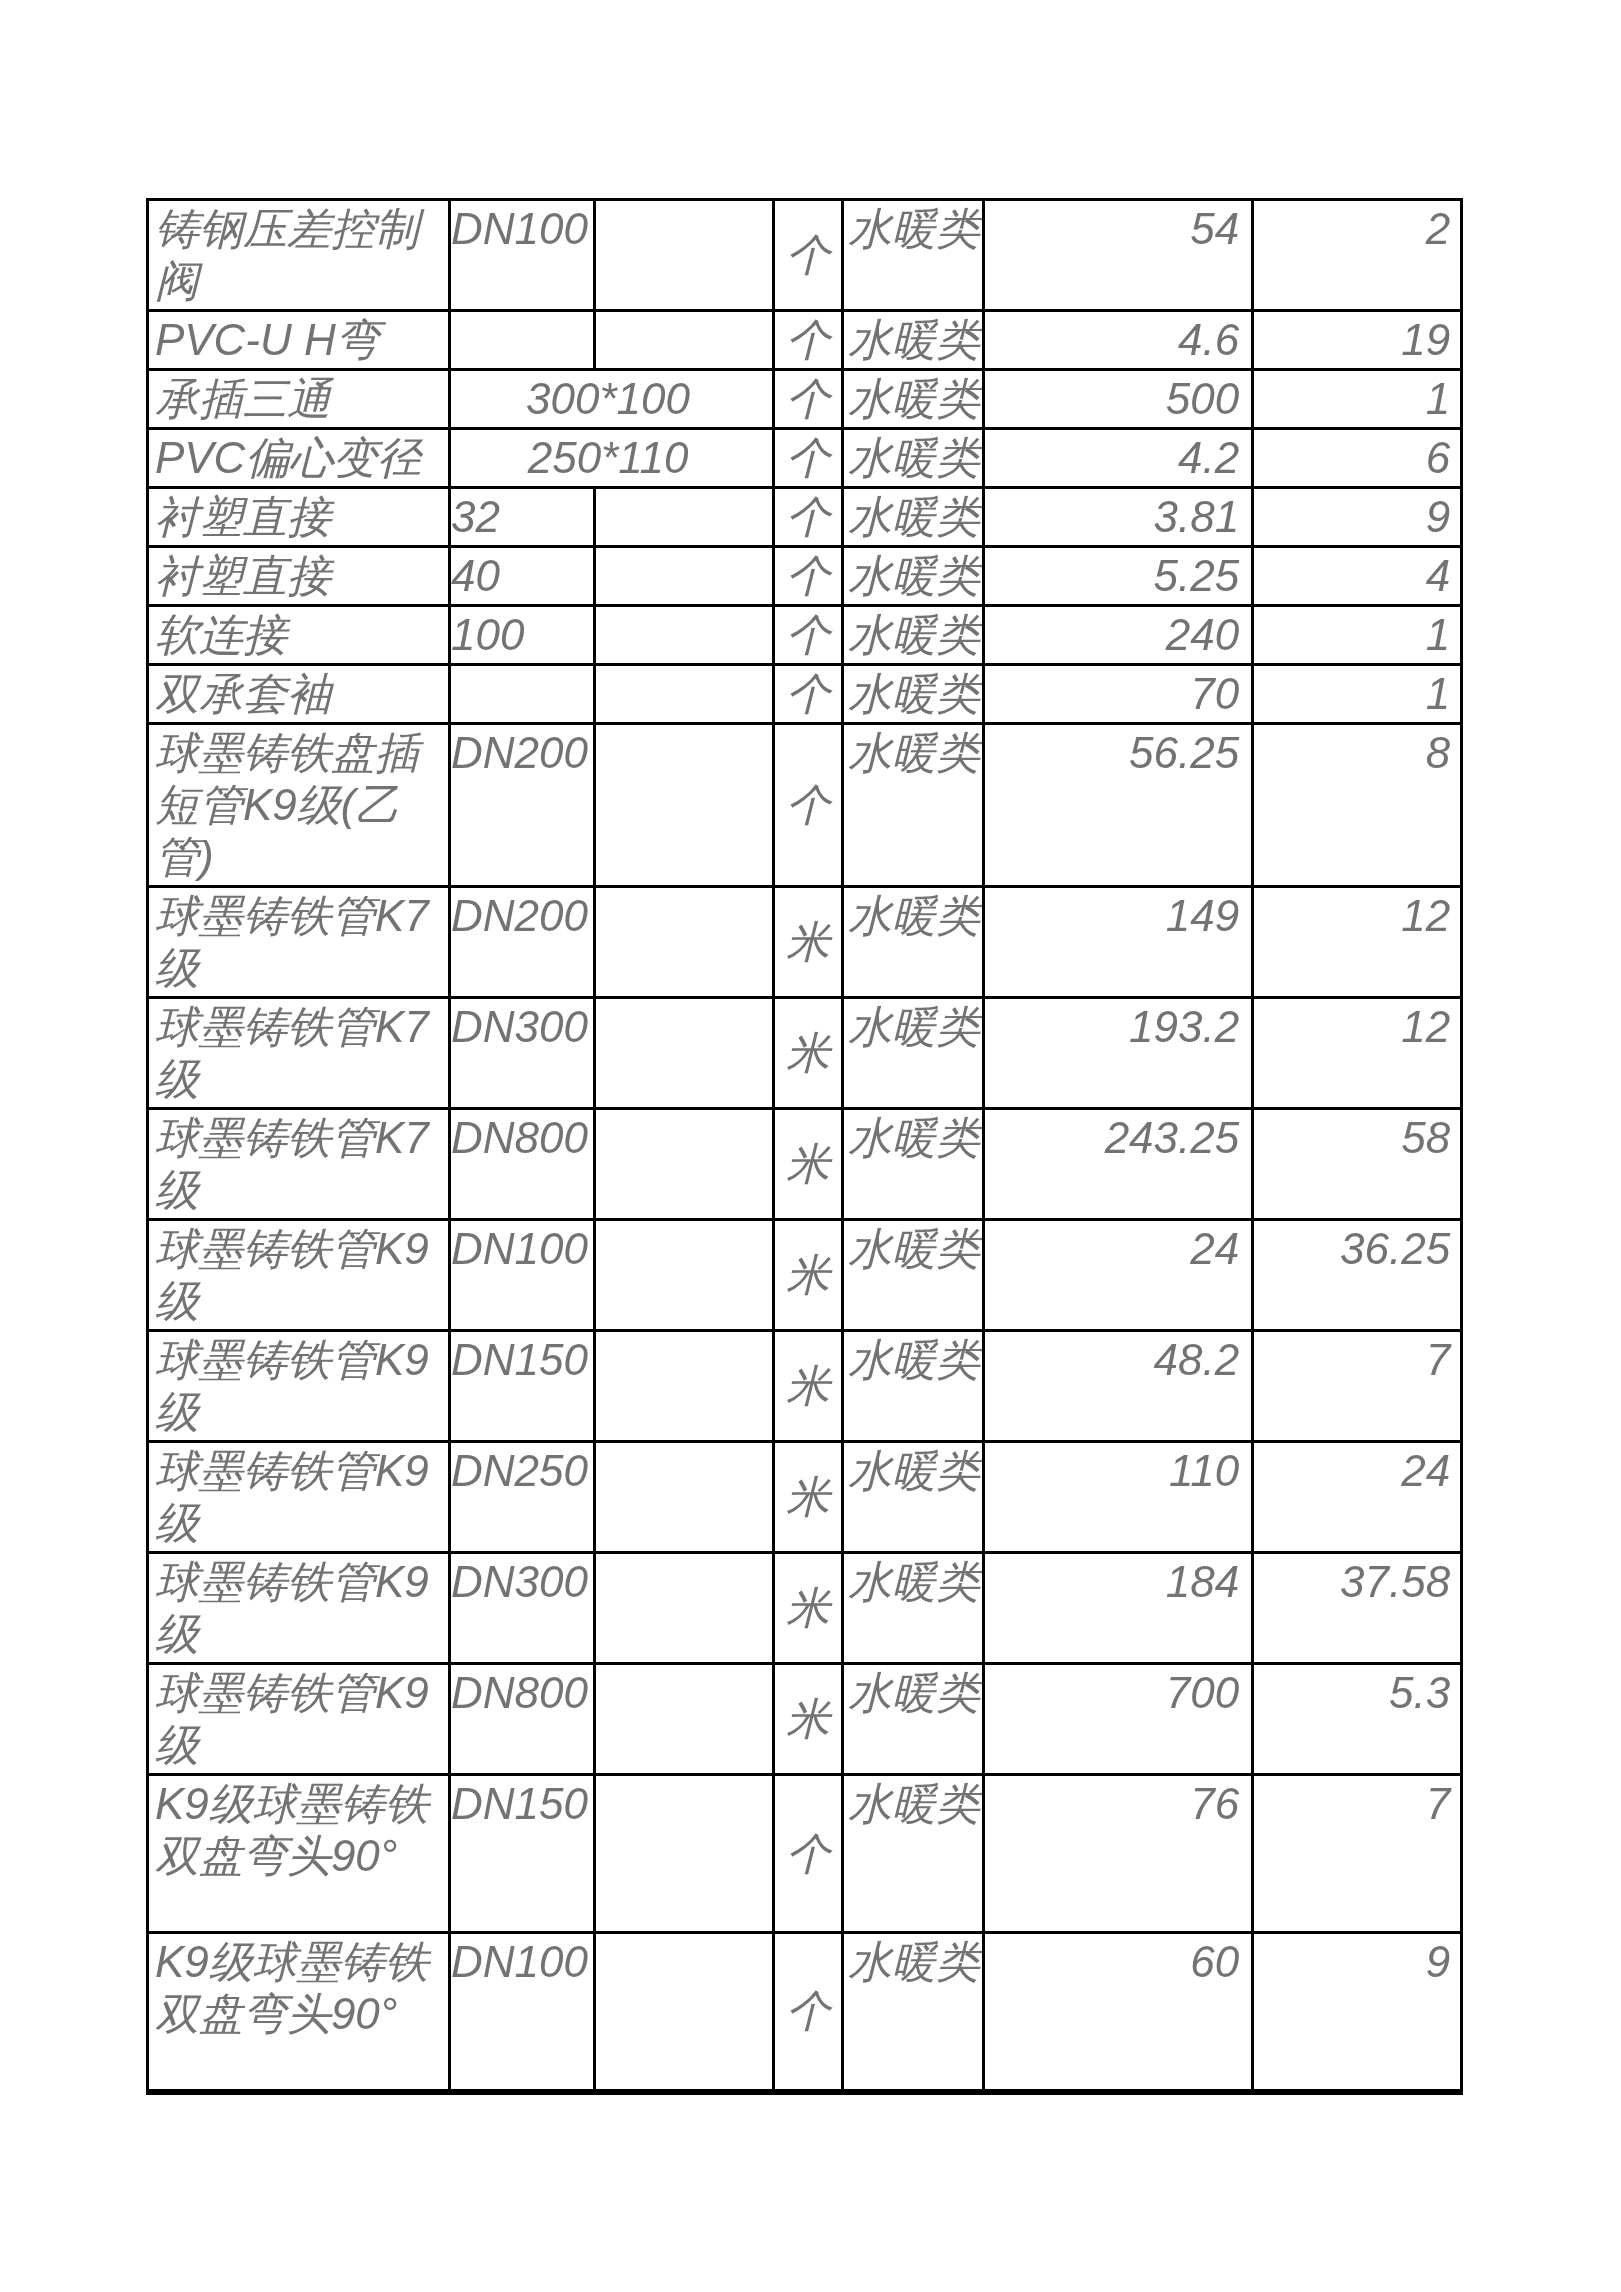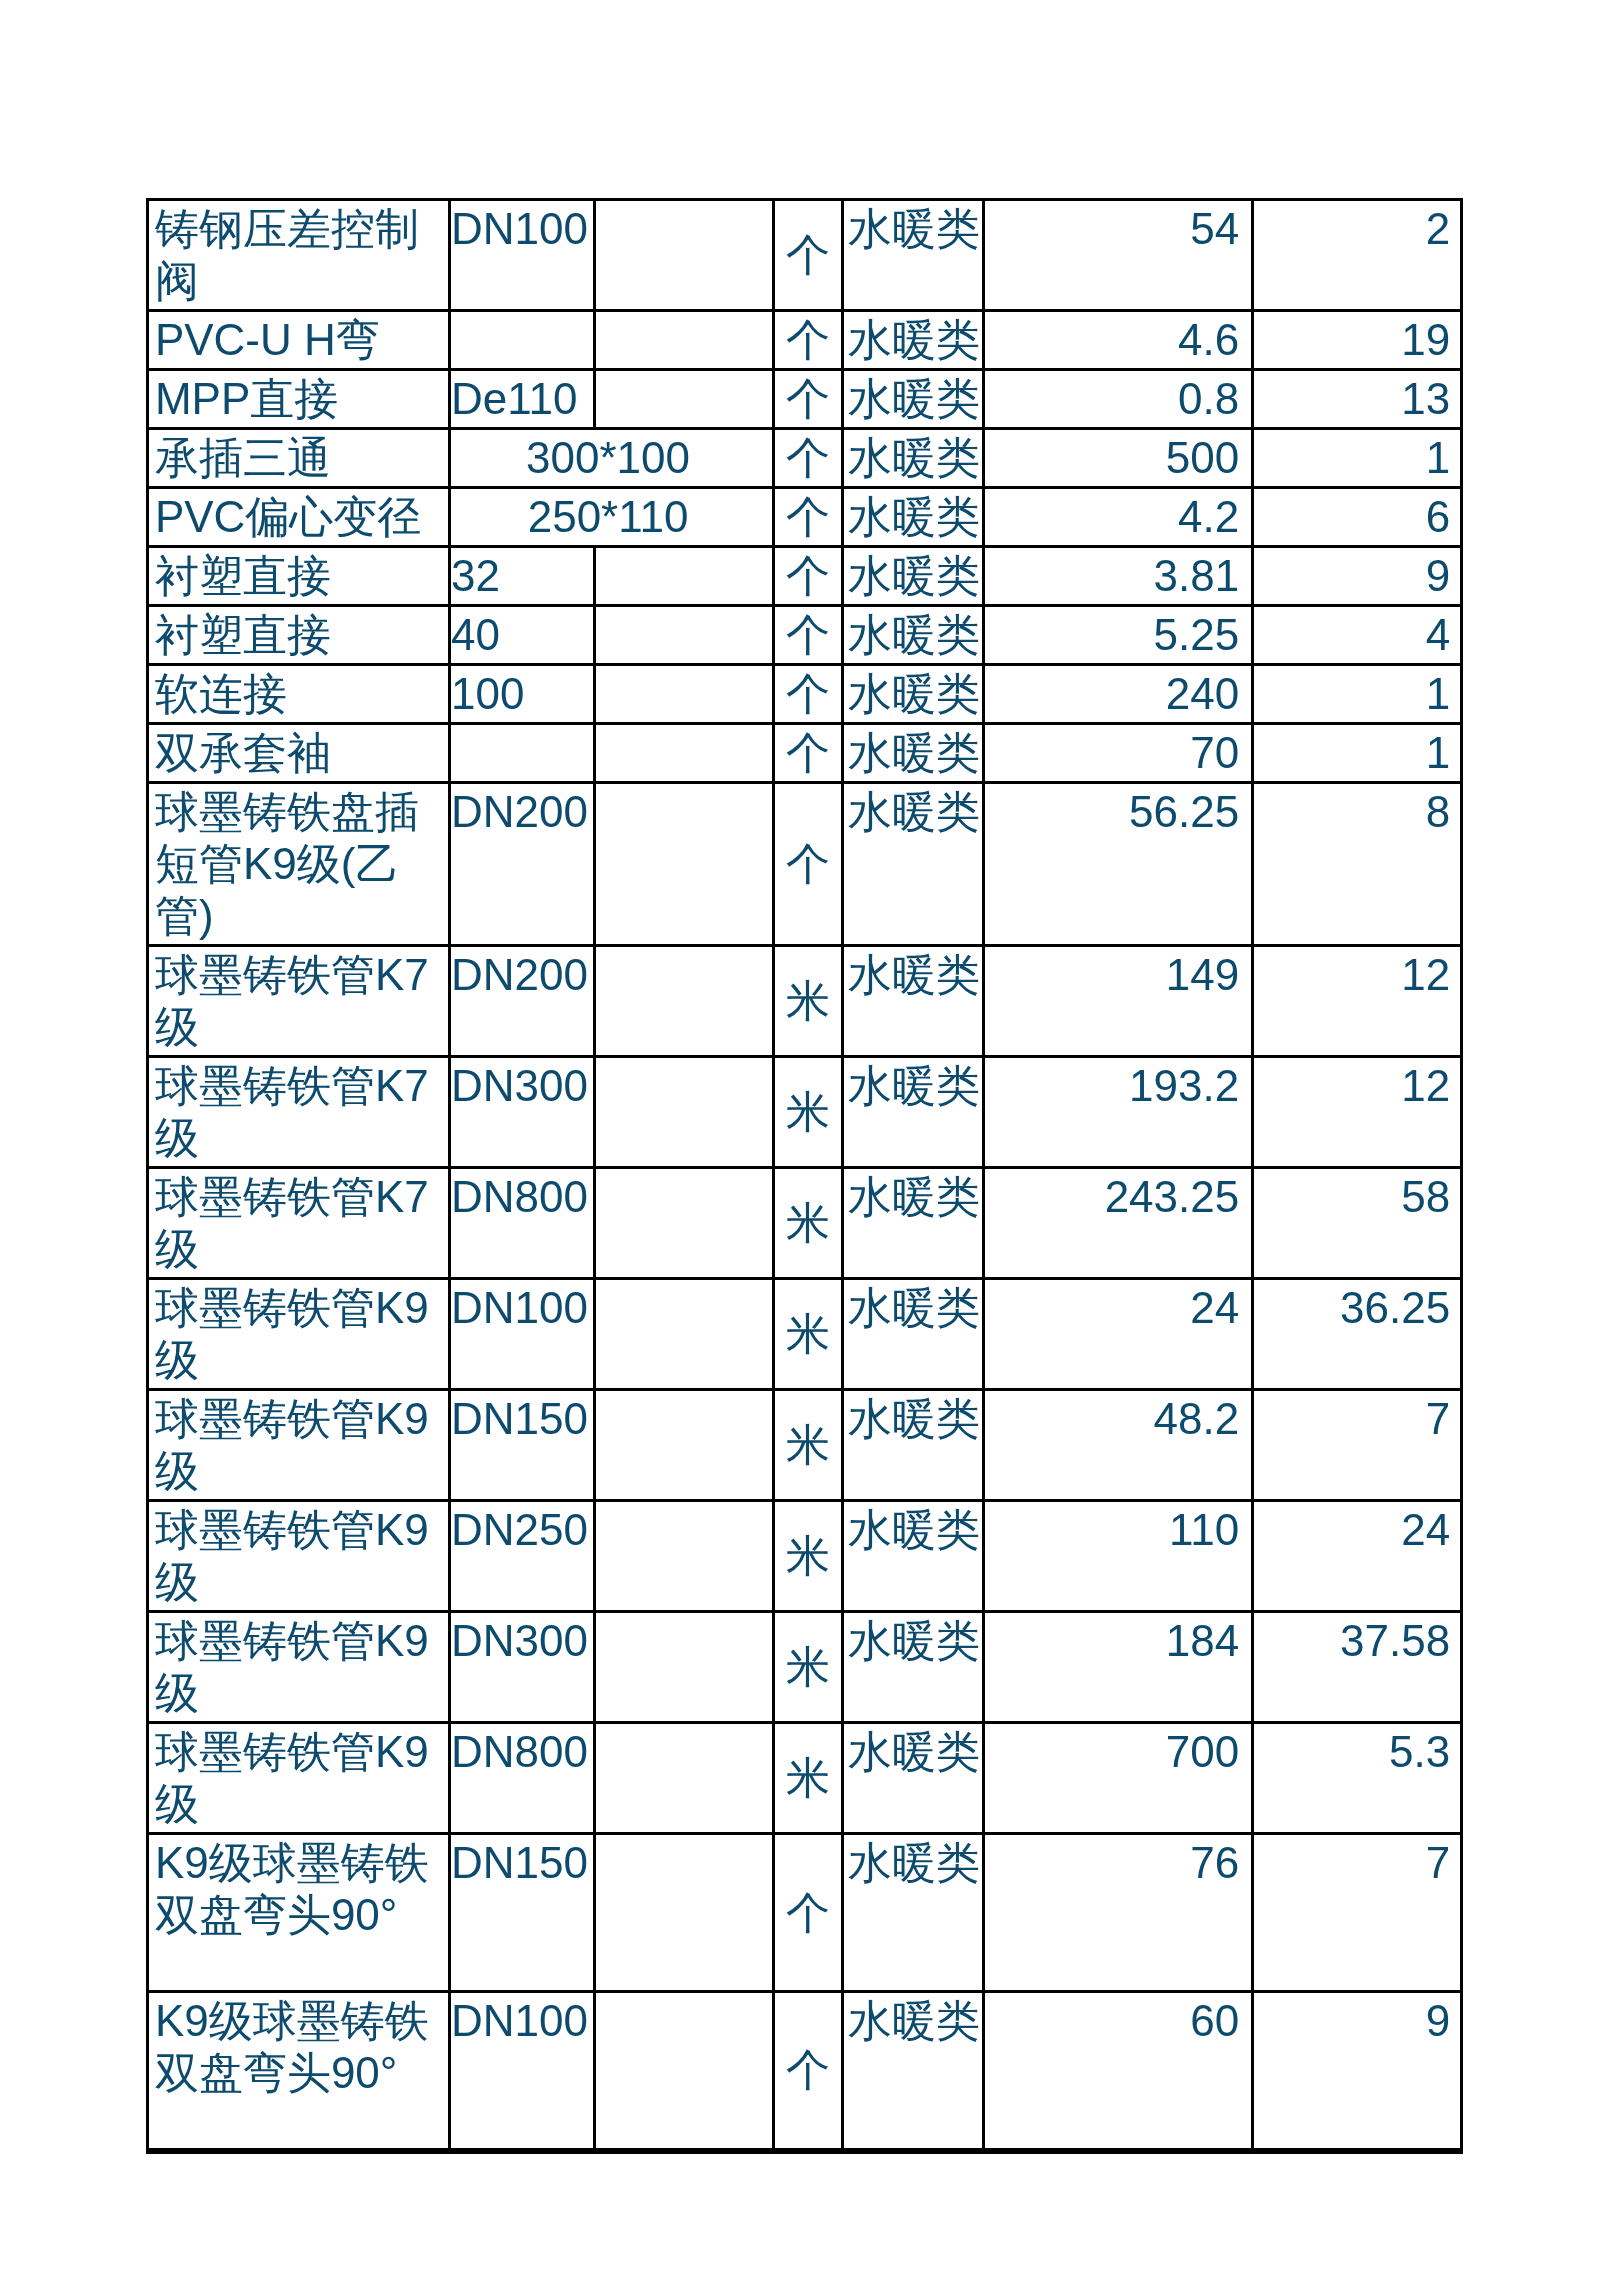--- a/index.html
+++ b/index.html
@@ -7,21 +7,22 @@
     padding: 0;
     background: #ffffff;
   }
   .page {
     position: relative;
     width: 1621px;
     height: 2293px;
     background: #ffffff;
     overflow: hidden;
     font-family: "Liberation Sans", "DejaVu Sans", sans-serif;
-    color: #0c4a6e;
+    color: #737373;
+    font-style: italic;
   }
   table.inventory {
     position: absolute;
     left: 146px;
     top: 198px;
     width: 1313px;
     border-collapse: collapse;
     table-layout: fixed;
   }
   .inventory td {
@@ -103,29 +104,20 @@
         <tr style="height: 52px;">
     <td class="c-name">PVC-U H弯</td>
     <td class="c-spec"></td>
     <td class="c-blank"></td>
     <td class="c-unit">个</td>
     <td class="c-cat">水暖类</td>
     <td class="c-price">4.6</td>
     <td class="c-qty">19</td>
   </tr>
         <tr style="height: 54px;">
-    <td class="c-name">MPP直接</td>
-    <td class="c-spec">De110</td>
-    <td class="c-blank"></td>
-    <td class="c-unit">个</td>
-    <td class="c-cat">水暖类</td>
-    <td class="c-price">0.8</td>
-    <td class="c-qty">13</td>
-  </tr>
-        <tr style="height: 54px;">
     <td class="c-name">承插三通</td>
     <td class="c-spec spill clip-left" colspan="2">300*100</td>
 
     <td class="c-unit">个</td>
     <td class="c-cat">水暖类</td>
     <td class="c-price">500</td>
     <td class="c-qty">1</td>
   </tr>
         <tr style="height: 54px;">
     <td class="c-name">PVC偏心变径</td>

